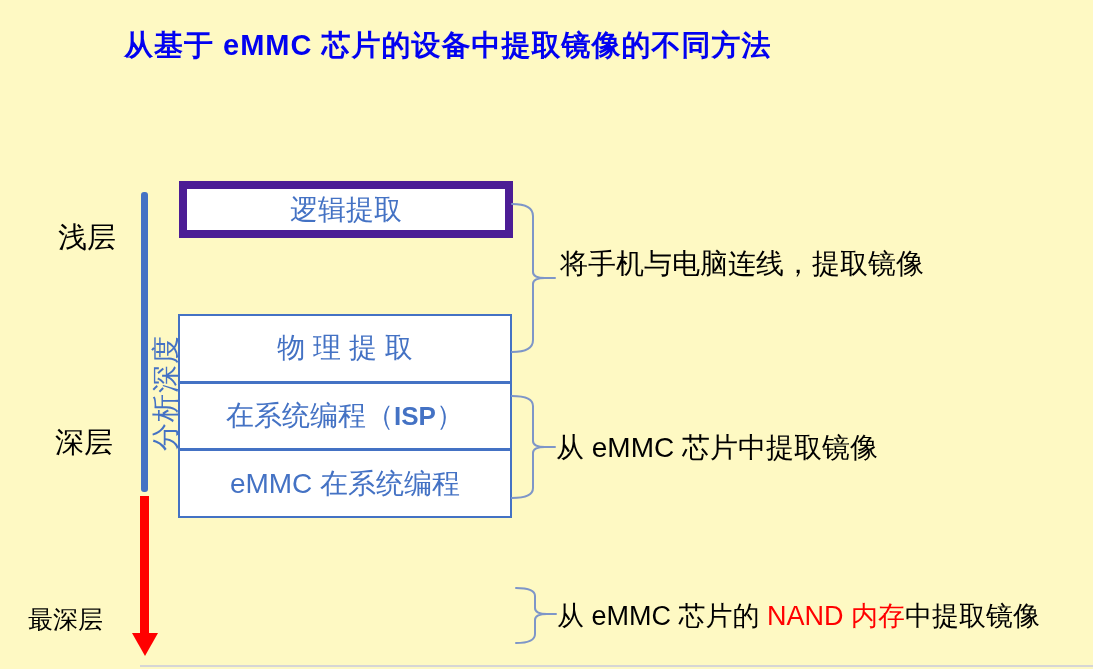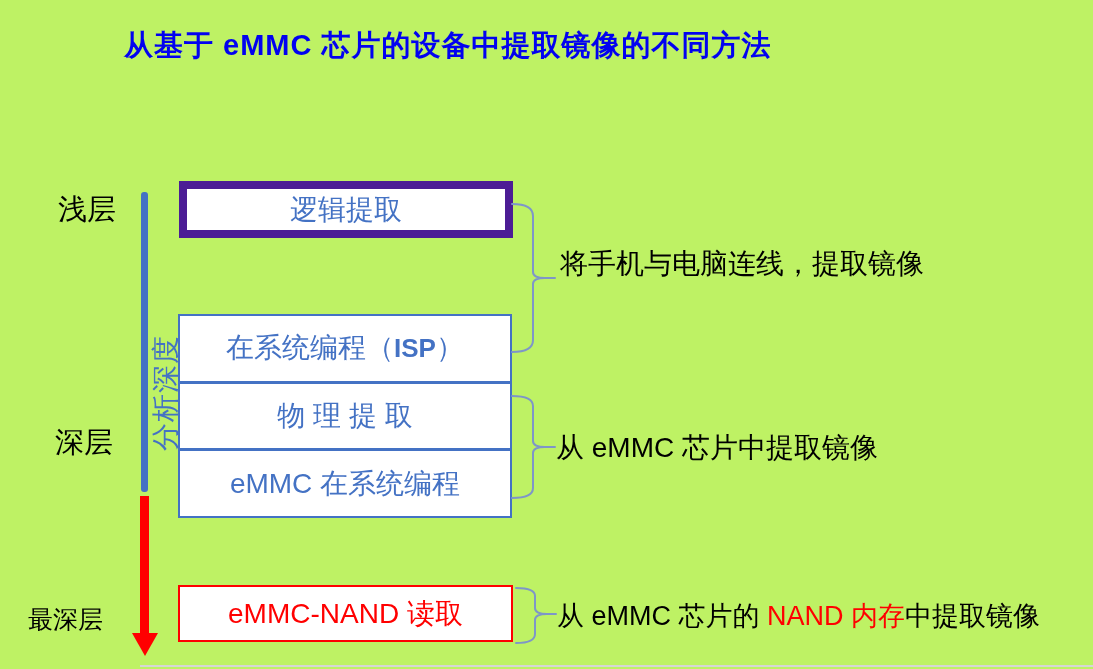--- a/index.html
+++ b/index.html
@@ -1,33 +1,33 @@
 <!DOCTYPE html>
 <html><head>
 <meta charset="utf-8">
 <style>
   html,body{margin:0;padding:0;background:#ffffff;}
   #canvas{
     position:relative;
     width:1093px;height:669px;
-    background:#bef264;
+    background:#fef9c3;
     font-family:"Liberation Sans","DejaVu Sans",sans-serif;
     overflow:hidden;
   }
   .abs{position:absolute;}
 
   .title{
     left:124px;top:26px;
     font-size:29px;font-weight:bold;color:#0202F0;
     white-space:nowrap;letter-spacing:1px;
   }
 
   
   .lbl{color:#000;font-size:29px;white-space:nowrap;}
-  .lbl-shallow{left:58px;top:190px;}
+  .lbl-shallow{left:58px;top:218px;}
   .lbl-deep{left:55px;top:423px;}
   .lbl-newstd{left:38px;top:586px;color:#FF0000;font-size:28px;}
   .lbl-deepest{left:28px;top:603px;font-size:25px;font-family:Liberation Mono, monospace;}
 
   
   .axis-line{
     left:141px;top:192px;width:7px;height:300px;
     background:#4472C4;border-radius:3px;
   }
   .axis-label{
@@ -104,35 +104,32 @@
   <div class="abs axis-label">分析深度</div>
   <div class="abs arrow-shaft"></div>
   <div class="abs arrow-head"></div>
 
   <div class="abs mbox box-logical">
     <span>逻辑提取</span>
   </div>
 
   <div class="abs box-group">
     <div class="grow">
+      <span>物 理 提 取</span>
+    </div>
+    <div class="grow">
       <span>在系统编程（</span>
         <span class="bold-acr">ISP</span>
         <span>）</span>
-    </div>
-    <div class="grow">
-      <span>物 理 提 取</span>
     </div>
     <div class="grow">
       <span>eMMC 在系统编程</span>
     </div>
   </div>
 
-  <div class="abs box-nand">
-    <span>eMMC-NAND 读取</span>
-  </div>
 
   <svg class="abs brace brace-top" width="48" height="152" viewBox="0 0 48 152">
     <path d="M 1,2 Q 22,2 22,14 L 22,70 Q 22,76 34,76 L 44,76 L 34,76 Q 22,76 22,82 L 22,138 Q 22,150 1,150"></path>
   </svg>
   <svg class="abs brace brace-mid" width="48" height="106" viewBox="0 0 48 106">
     <path d="M 1,2 Q 22,2 22,12 L 22,47 Q 22,53 34,53 L 44,53 L 34,53 Q 22,53 22,59 L 22,94 Q 22,104 1,104"></path>
   </svg>
   <svg class="abs brace brace-bot" width="44" height="60" viewBox="0 0 44 60">
     <path d="M 1,2 Q 20,2 20,10 L 20,22 Q 20,28 32,28 L 41,28 L 32,28 Q 20,28 20,34 L 20,48 Q 20,57 1,57"></path>
   </svg>

